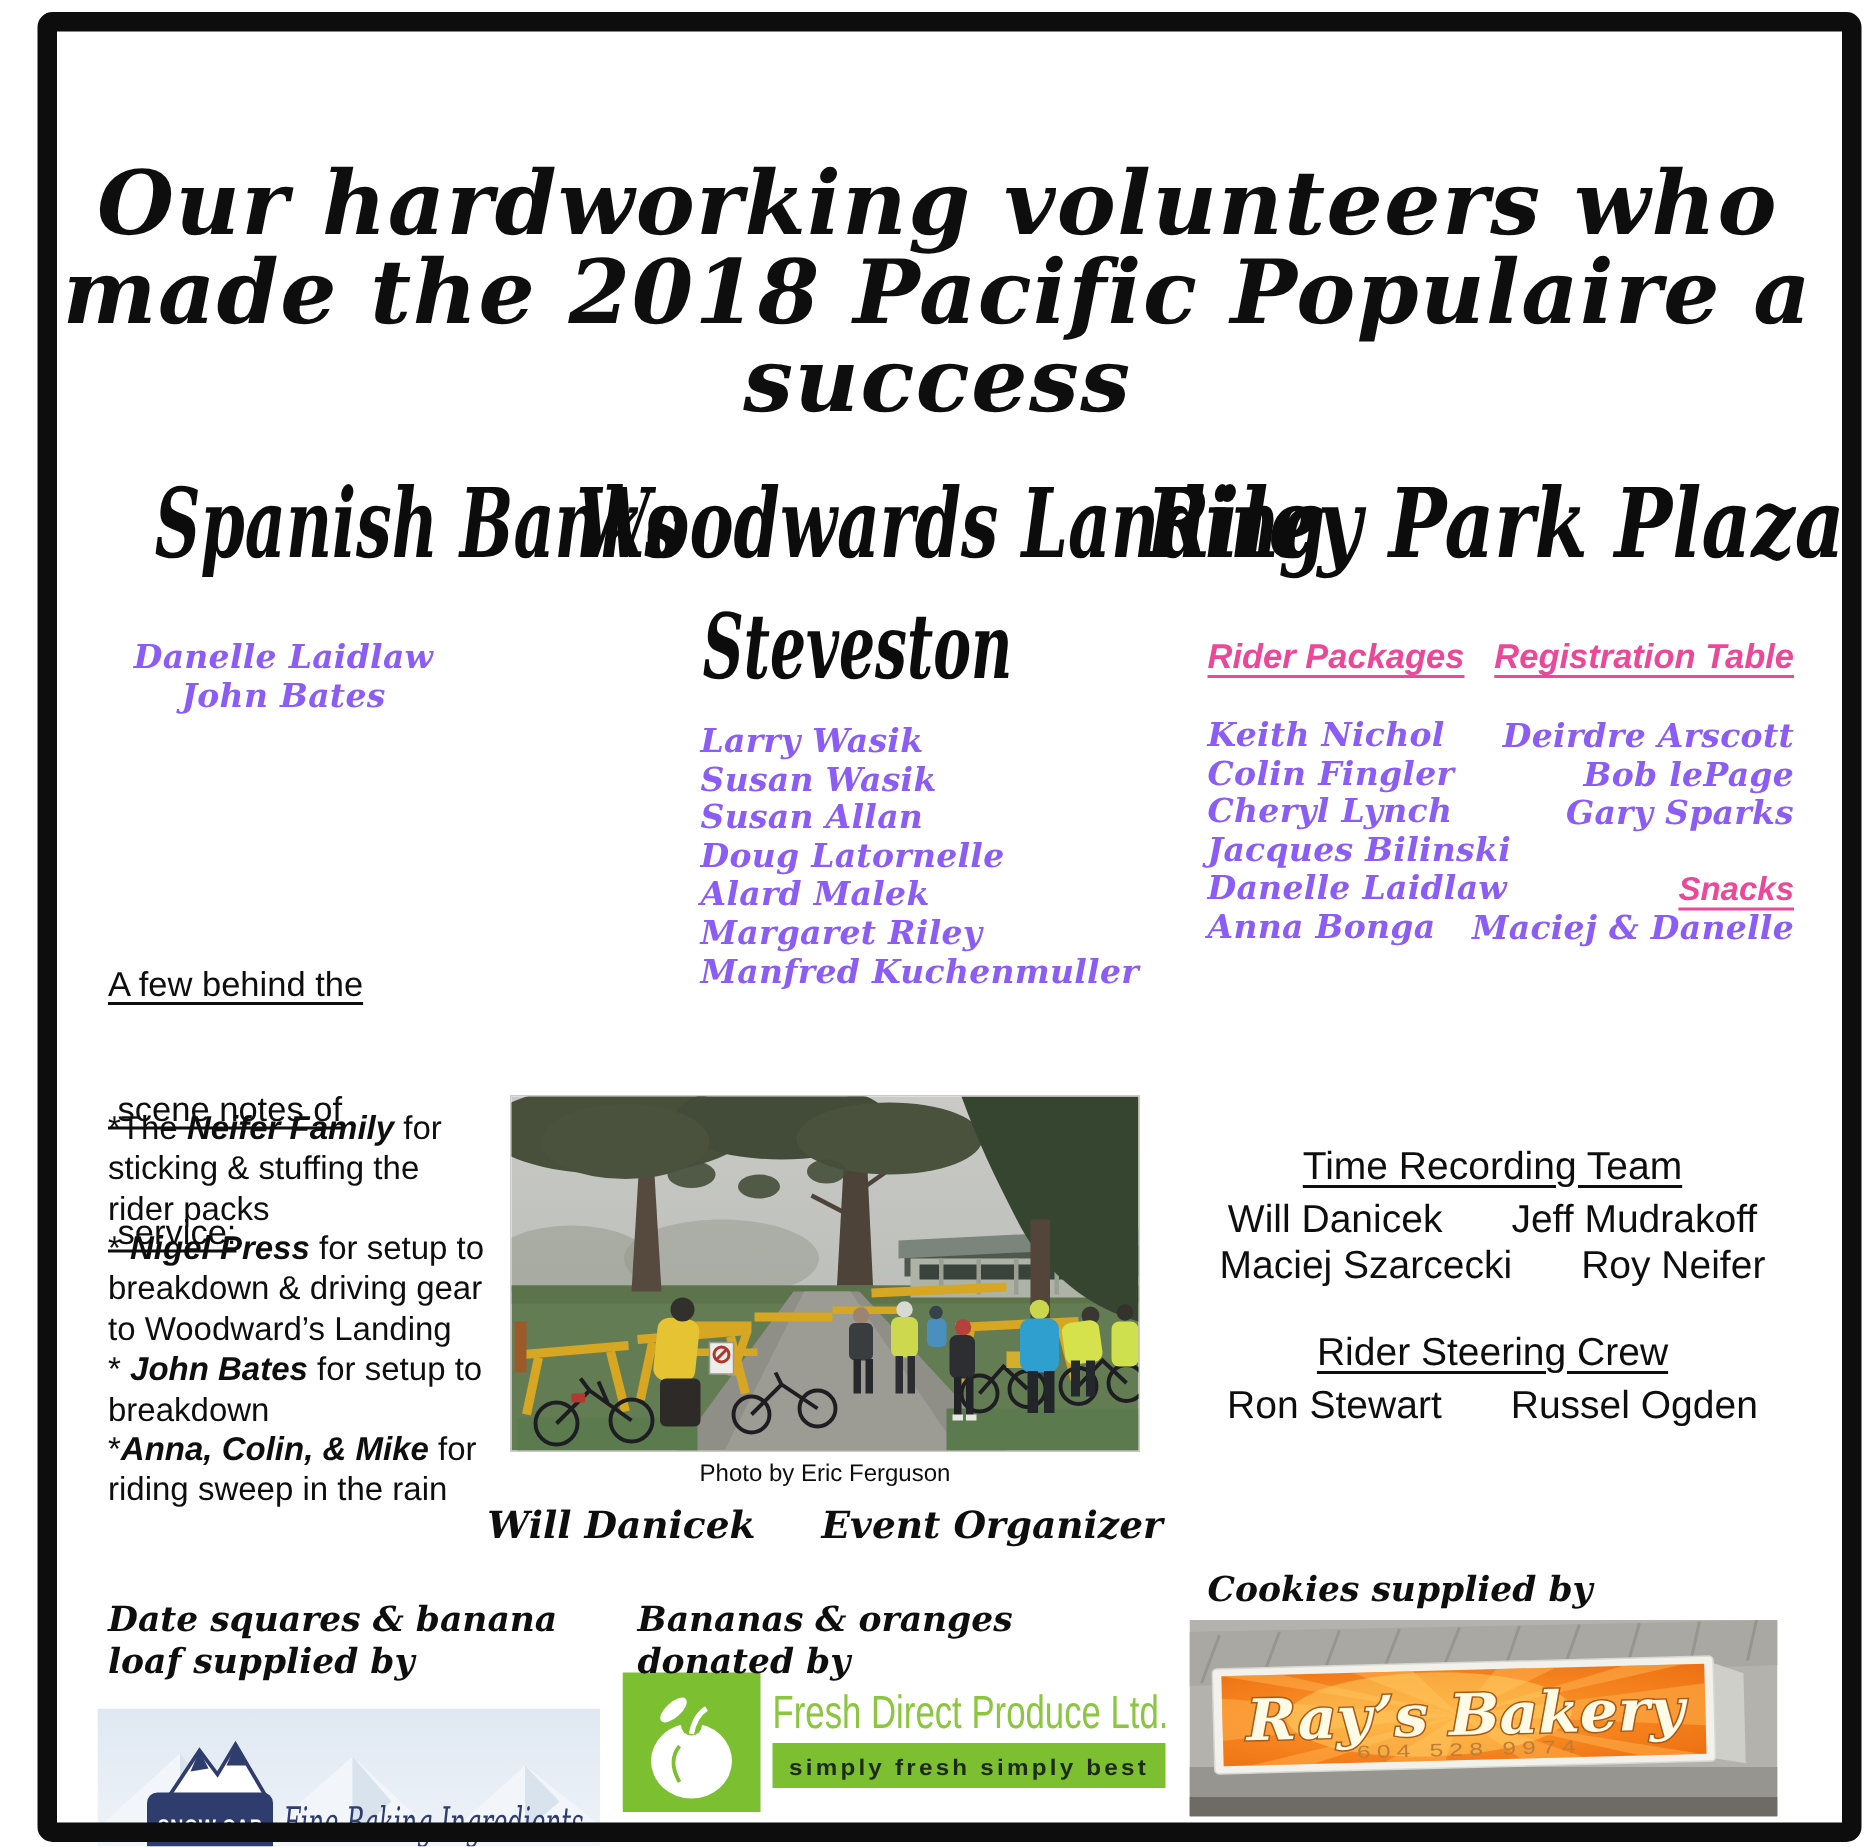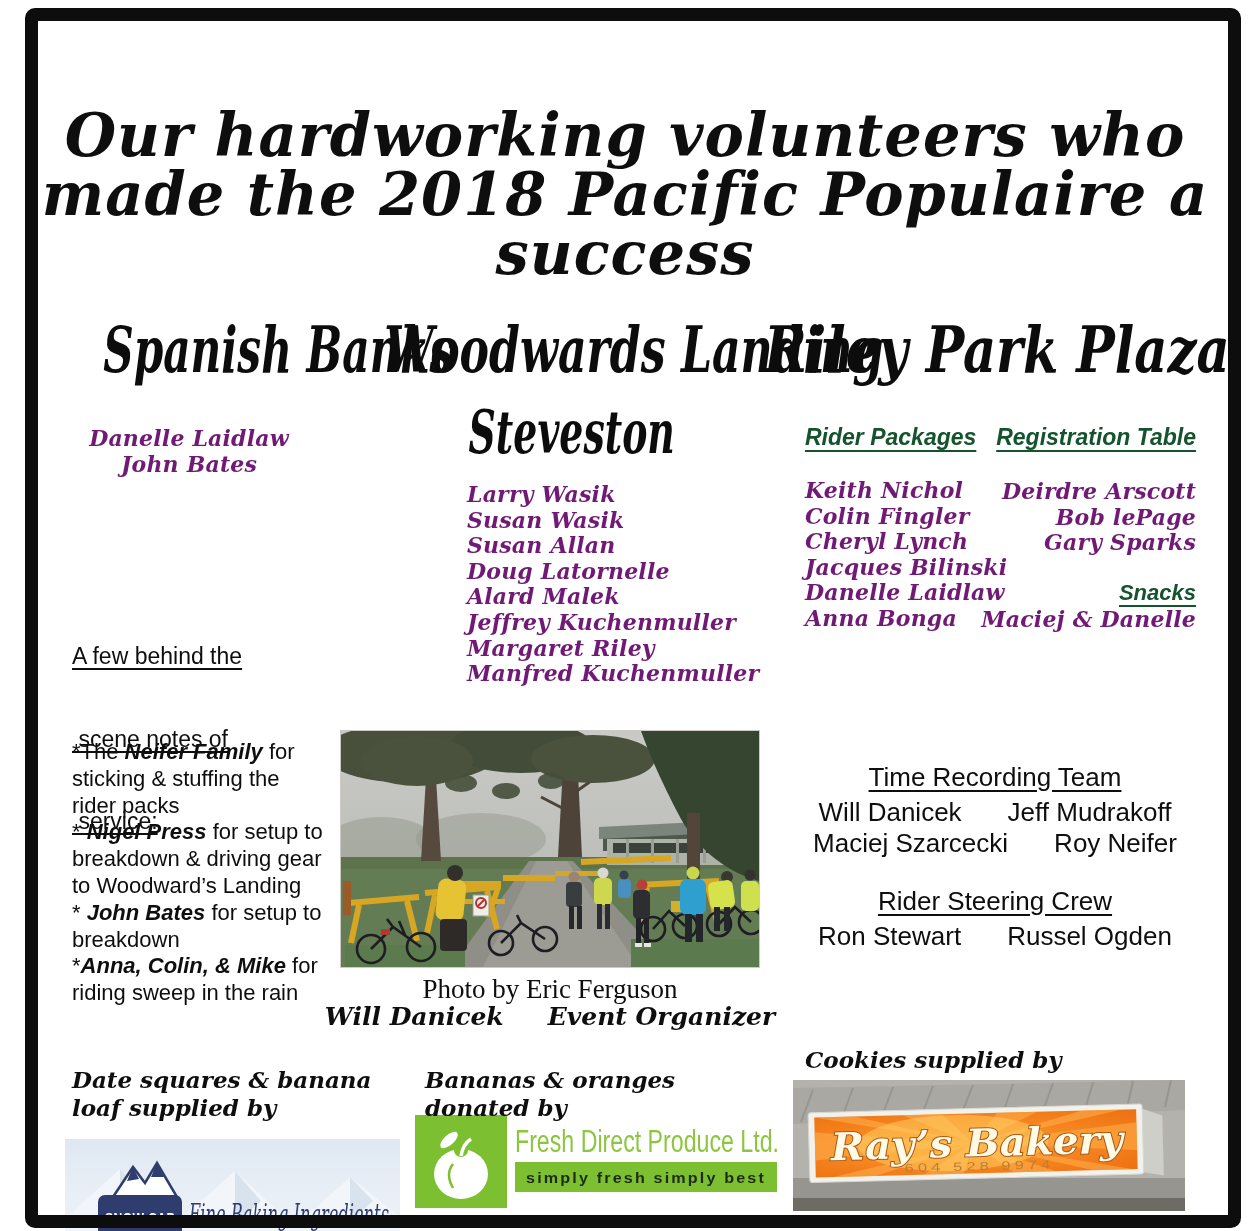--- a/index.html
+++ b/index.html
@@ -8,23 +8,23 @@
   .abs{position:absolute;}
   .bi{font-family:"DejaVu Serif",serif;font-weight:bold;font-style:italic;color:#0e0e0e;}
   .sans{font-family:"Liberation Sans",sans-serif;color:#0e0e0e;}
   .ul{text-decoration:underline;text-underline-offset:4px;}
   .center{text-align:center;}
   .nowrap{white-space:nowrap;}
   .hdr-wrap{text-align:center;}
   .hdr{display:inline-block;white-space:nowrap;font-family:"DejaVu Serif",serif;
        font-weight:bold;font-style:italic;font-size:64px;line-height:64px;color:#0c0c0c;}
   .names-serif div{font-family:"DejaVu Serif",serif;font-weight:bold;font-style:italic;
-       font-size:22px;line-height:25.6px;letter-spacing:.2px;color:#701a75;}
+       font-size:22px;line-height:25.6px;letter-spacing:.2px;color:#8b5cf6;}
   .sub-ul{font-family:"Liberation Sans",sans-serif;font-weight:bold;font-style:italic;
-       font-size:23px;text-decoration:underline;text-underline-offset:5px;color:#14532d;}
+       font-size:23px;text-decoration:underline;text-underline-offset:5px;color:#ec4899;}
   .notes-body{width:256px;font-size:22px;line-height:26.8px;}
   .notes-body .nm{font-weight:bold;font-style:italic;}
   .team{width:450px;text-align:center;font-size:26px;color:#0e0e0e;}
   .team-row{display:flex;justify-content:center;gap:46px;white-space:nowrap;}
   .intro{font-family:"DejaVu Serif",serif;font-weight:bold;font-style:italic;
        font-size:23px;line-height:28px;color:#0e0e0e;z-index:3;}
   .frame{left:25px;top:8px;width:1216px;height:1220px;border:13px solid #0d0d0d;
        border-radius:10px;box-sizing:border-box;z-index:5;pointer-events:none;}
   svg text{user-select:none;}
 </style>
@@ -57,21 +57,20 @@
     <div>Danelle Laidlaw</div>
     <div>John Bates</div>
   </div>
 
   <div class="abs names-serif" style="left:467px;top:482px;">
     <div>Larry Wasik</div>
     <div>Susan Wasik</div>
     <div>Susan Allan</div>
     <div>Doug Latornelle</div>
     <div>Alard Malek</div>
-    <div>Jeffrey Kuchenmuller</div>
     <div>Margaret Riley</div>
     <div>Manfred Kuchenmuller</div>
   </div>
 
   <div class="abs sub-ul" style="left:805px;top:424px;">Rider Packages</div>
   <div class="abs names-serif" style="left:805px;top:478px;">
     <div>Keith Nichol</div>
     <div>Colin Fingler</div>
     <div>Cheryl Lynch</div>
     <div>Jacques Bilinski</div>
@@ -219,21 +218,21 @@
         <circle cx="386" cy="146" r="6" fill="#3a3632"></circle>
         <rect x="368" y="150" width="25" height="28" rx="6" fill="#d6e24c" transform="rotate(-8 380 164)"></rect>
         <rect x="373" y="176" width="6" height="24" fill="#24282c"></rect>
           <rect x="383" y="176" width="6" height="24" fill="#24282c"></rect>
         <rect x="400" y="150" width="18" height="30" rx="5" fill="#cfe04e"></rect>
           <circle cx="409" cy="144" r="5.5" fill="#35322e"></circle>
       </g>
     </svg>
   </div>
 
-  <div class="abs sans center" style="left:340px;top:974px;width:420px;font-size:27px;font-family:Liberation Serif, serif;">Photo by Eric Ferguson</div>
+  <div class="abs sans center" style="left:340px;top:974px;width:420px;font-size:16px;">Photo by Eric Ferguson</div>
   <div class="abs" style="left:340px;top:1002px;width:420px;display:flex;justify-content:center;gap:44px;">
     <span class="bi nowrap" style="font-size:25px;">Will Danicek</span>
     <span class="bi nowrap" style="font-size:25px;">Event Organizer</span>
   </div>
 
   <div class="abs team sans" style="left:770px;top:762px;">
     <div class="ul">Time Recording Team</div>
     <div class="team-row" style="margin-top:4px;">
       <span>Will Danicek</span>
       <span>Jeff Mudrakoff</span>

